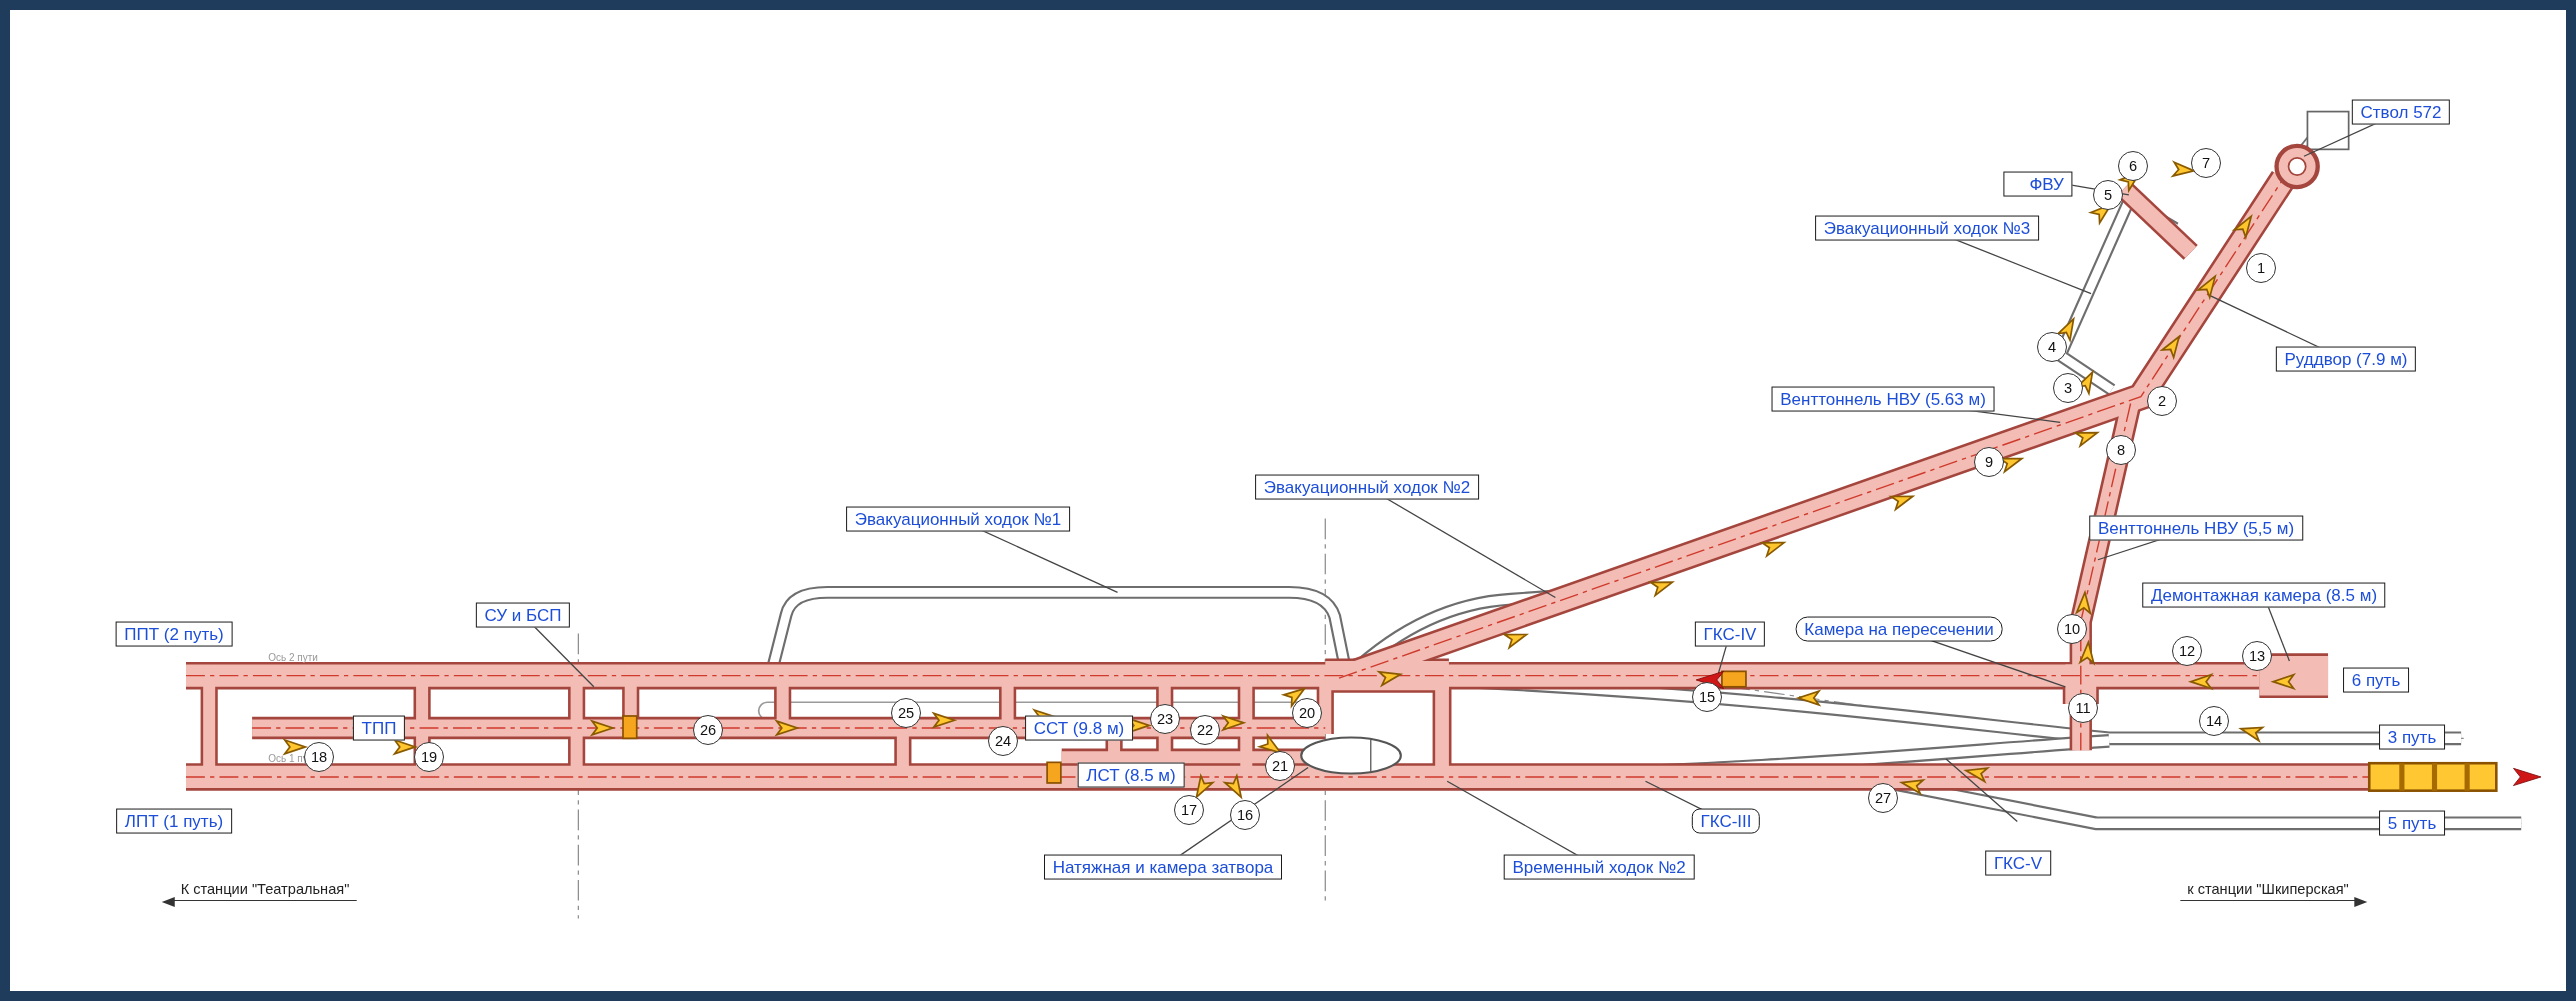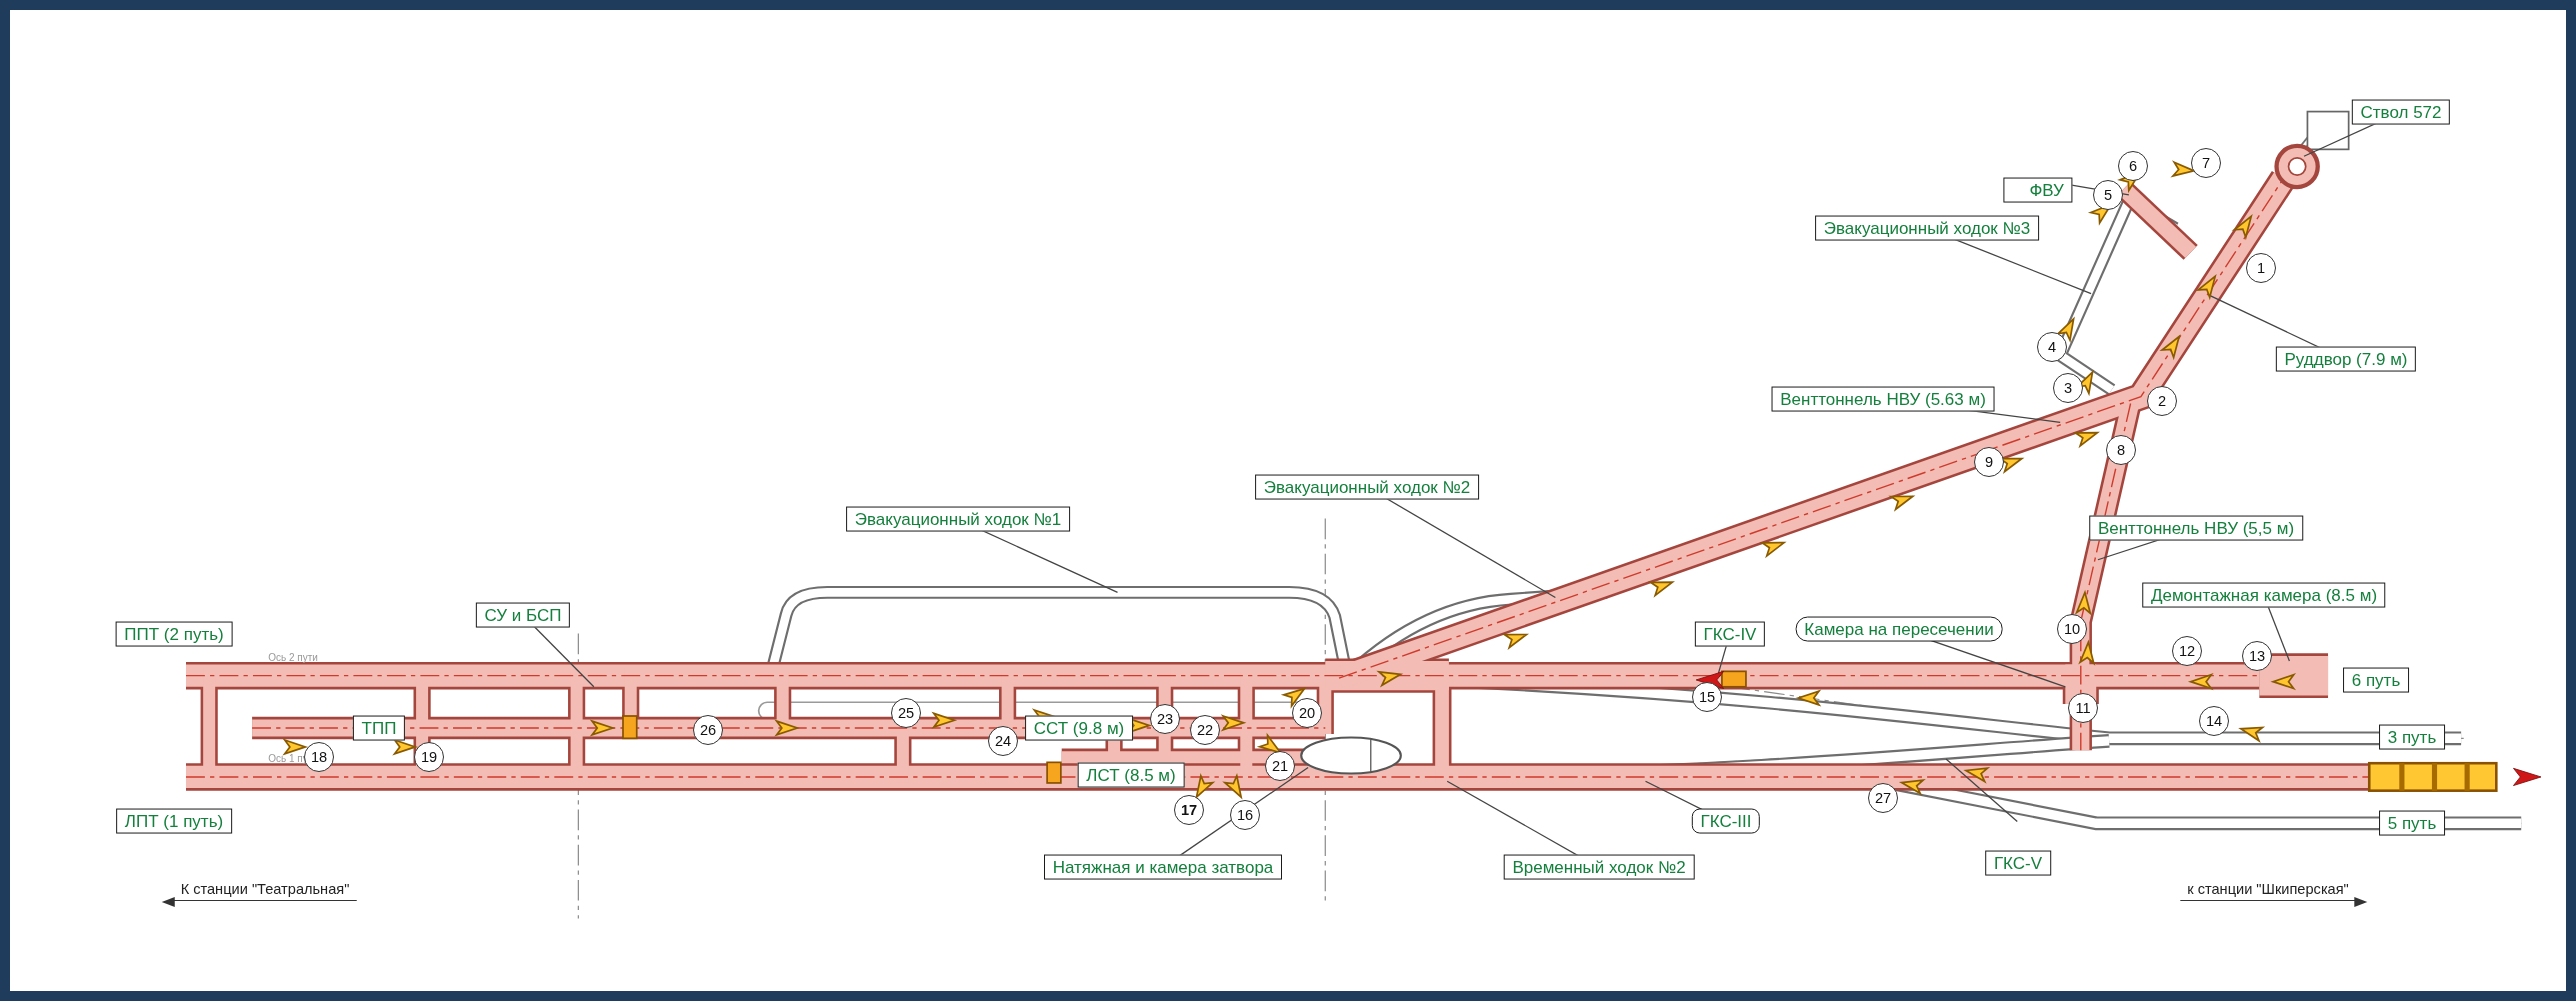--- a/index.html
+++ b/index.html
@@ -15,21 +15,21 @@
   .cg{fill:none;stroke:#8a8a8a;stroke-width:1.4;stroke-dasharray:24 6 5 6;}
   .ghost{fill:#ffffff;stroke:#9a9a9a;stroke-width:2;}
   .om{fill:#f6a51f;stroke:#8a5200;stroke-width:2;}
   .om2{fill:#ffc832;stroke:#8a5200;stroke-width:3;}
   .yarrow{fill:#ffc62e;stroke:#8a5a00;stroke-width:2;}
   .rarrow{fill:#cf1717;stroke:#7d0d0d;stroke-width:1;}
   .leader{stroke:#444;stroke-width:1.5;}
   
   #labels-layer{z-index:3;pointer-events:none;}
   .lbl{position:absolute;transform:translate(-50%,-50%);background:#ffffff;border:1.7px solid #1a1a1a;
-       padding:1.7px 7.7px;font-size:17px;line-height:1.15;white-space:nowrap;color:#15803d;}
+       padding:1.7px 7.7px;font-size:17px;line-height:1.15;white-space:nowrap;color:#1d4ed8;}
   
   #callouts-layer{z-index:4;pointer-events:none;}
   .co{position:absolute;width:28px;height:28px;border-radius:50%;background:#ffffff;border:1.7px solid #333;
       transform:translate(-50%,-50%);display:flex;align-items:center;justify-content:center;
       font-size:14.6px;color:#111;}
   
   #notes-layer{z-index:3;}
   .dir-note{position:absolute;transform:translate(-50%,0);font-size:14.6px;color:#222;
             padding:0 6.9px 3.4px;border-bottom:1.7px solid #333;white-space:nowrap;}
   .dir-note.left::before{content:"";position:absolute;left:-17px;bottom:-6.9px;
@@ -206,21 +206,21 @@
         <polygon points="-12,-8 12,0 -12,8 -6,0" class="yarrow" transform="translate(332 858) rotate(0)"></polygon>
         <polygon points="-12,-8 12,0 -12,8 -6,0" class="yarrow" transform="translate(460 858) rotate(0)"></polygon>
         <polygon points="-12,-8 12,0 -12,8 -6,0" class="yarrow" transform="translate(690 836) rotate(0)"></polygon>
         <polygon points="-16,-10 16,0 -16,10 -8,0" class="rarrow" transform="translate(1980 780) rotate(180)"></polygon>
         <polygon points="-16,-10 16,0 -16,10 -8,0" class="rarrow" transform="translate(2932 893) rotate(0)"></polygon>
       </g>
   </svg>
 
   <div id="labels-layer" class="layer">
       <div class="lbl" style="left: 2391px; top: 102px;">Ствол 572</div>
-      <div class="lbl" style="left: 2028px; top: 180px; padding-left: 25px;">ФВУ</div>
+      <div class="lbl" style="left: 2028px; top: 174px; padding-left: 25px;">ФВУ</div>
       <div class="lbl" style="left: 1917px; top: 218px;">Эвакуационный ходок №3</div>
       <div class="lbl" style="left: 2336px; top: 349px;">Руддвор (7.9 м)</div>
       <div class="lbl" style="left: 1873px; top: 389px;">Венттоннель НВУ (5.63 м)</div>
       <div class="lbl" style="left: 2186px; top: 518px;">Венттоннель НВУ (5,5 м)</div>
       <div class="lbl" style="left: 2254px; top: 585px;">Демонтажная камера (8.5 м)</div>
       <div class="lbl" style="left: 1889px; top: 619px; border-radius: 12px;">Камера на пересечении</div>
       <div class="lbl" style="left: 1720px; top: 624px;">ГКС-IV</div>
       <div class="lbl" style="left: 1716px; top: 811px; border-radius: 8px;">ГКС-III</div>
       <div class="lbl" style="left: 2008px; top: 811px; margin-top: 42px;">ГКС-V</div>
       <div class="lbl" style="left: 1357px; top: 477px;">Эвакуационный ходок №2</div>
@@ -247,21 +247,21 @@
       <div class="co" style="left: 2196px; top: 153px;">7</div>
       <div class="co" style="left: 2111px; top: 440px;">8</div>
       <div class="co" style="left: 1979px; top: 452px;">9</div>
       <div class="co" style="left: 2062px; top: 619px;">10</div>
       <div class="co" style="left: 2073px; top: 698px;">11</div>
       <div class="co" style="left: 2177px; top: 641px;">12</div>
       <div class="co" style="left: 2247px; top: 646px;">13</div>
       <div class="co" style="left: 2204px; top: 711px;">14</div>
       <div class="co" style="left: 1697px; top: 687px;">15</div>
       <div class="co" style="left: 1235px; top: 805px;">16</div>
-      <div class="co" style="left: 1179px; top: 800px; font-weight: bold;">17</div>
+      <div class="co" style="left: 1179px; top: 800px;">17</div>
       <div class="co" style="left: 309px; top: 747px;">18</div>
       <div class="co" style="left: 419px; top: 747px;">19</div>
       <div class="co" style="left: 1297px; top: 703px;">20</div>
       <div class="co" style="left: 1270px; top: 756px;">21</div>
       <div class="co" style="left: 1195px; top: 720px;">22</div>
       <div class="co" style="left: 1155px; top: 709px;">23</div>
       <div class="co" style="left: 993px; top: 706px; margin-top: 25px;">24</div>
       <div class="co" style="left: 896px; top: 703px;">25</div>
       <div class="co" style="left: 698px; top: 720px;">26</div>
       <div class="co" style="left: 1873px; top: 788px;">27</div>

